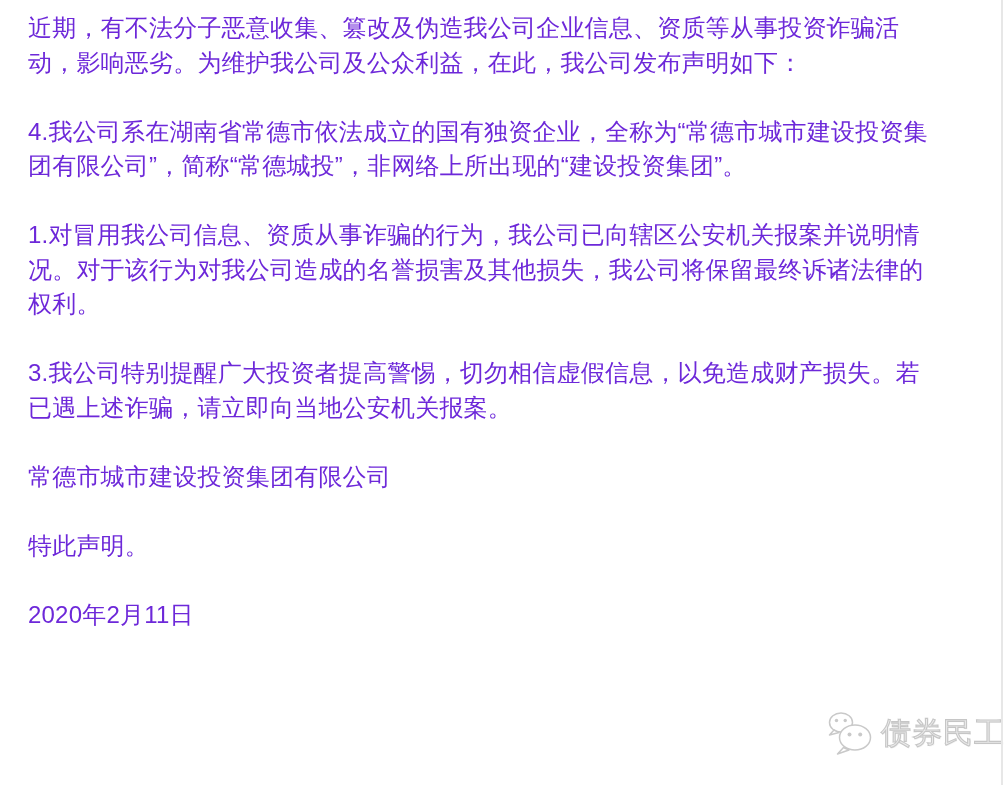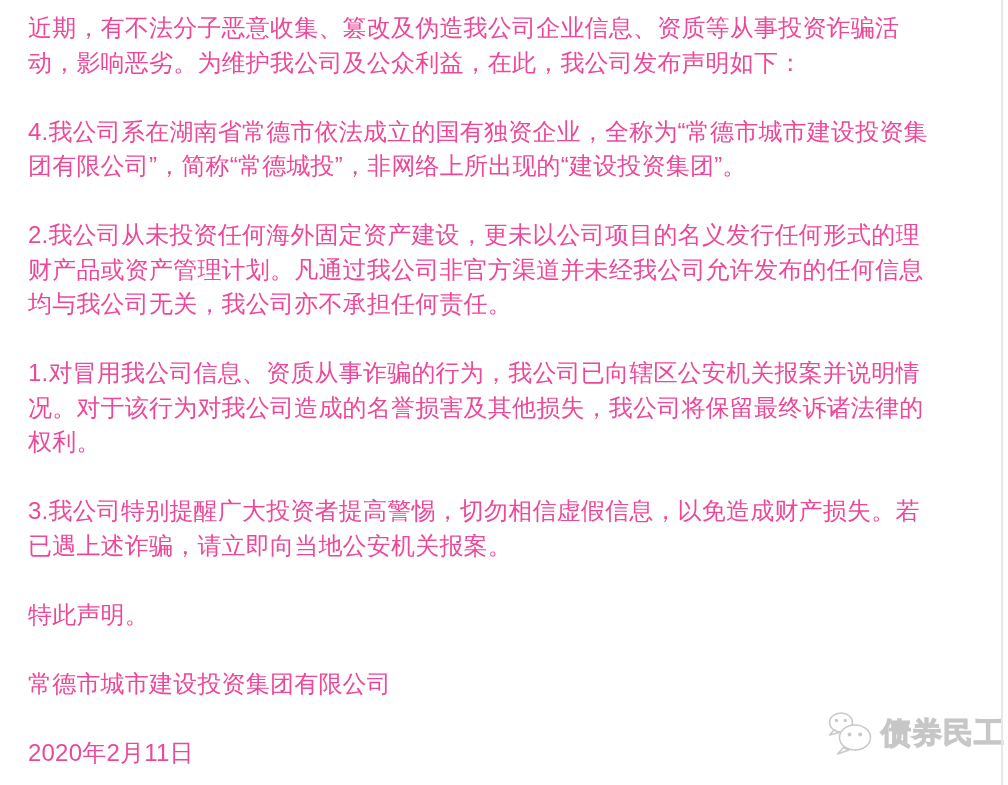--- a/index.html
+++ b/index.html
@@ -12,21 +12,21 @@
     width: 1008px;
     height: 785px;
     overflow: hidden;
     font-family: "Liberation Sans", "DejaVu Sans", sans-serif;
   }
   .article {
     position: absolute;
     top: 11px;
     left: 28px;
     width: 950px;
-    color: #ec4899;
+    color: #6d28d9;
   }
   .article p {
     margin: 0 0 34.5px 0;
     font-size: 24px;
     line-height: 34.5px;
     letter-spacing: 0.2px;
     white-space: pre-line; 
     word-break: break-all;
   }
   .article p:last-child {
@@ -40,21 +40,20 @@
     height: 785px;
     background: #e7e7e7;
   }
   .watermark {
     position: absolute;
     left: 826px;
     top: 711px;
     display: flex;
     align-items: flex-start;
     gap: 5px;
-    font-weight: bold;
   }
   .wm-icon {
     display: inline-block;
     width: 50px;
     height: 44px;
   }
   .wm-label {
     font-size: 30px;
     line-height: 44px;
     letter-spacing: 1px;
@@ -65,30 +64,27 @@
   }
 </style>
 </head>
 <body>
 
 <div class="article">
   <p>近期，有不法分子恶意收集、篡改及伪造我公司企业信息、资质等从事投资诈骗活
 动，影响恶劣。为维护我公司及公众利益，在此，我公司发布声明如下：</p>
   <p>4.我公司系在湖南省常德市依法成立的国有独资企业，全称为“常德市城市建设投资集
 团有限公司”，简称“常德城投”，非网络上所出现的“建设投资集团”。</p>
-  <p>2.我公司从未投资任何海外固定资产建设，更未以公司项目的名义发行任何形式的理
-财产品或资产管理计划。凡通过我公司非官方渠道并未经我公司允许发布的任何信息
-均与我公司无关，我公司亦不承担任何责任。</p>
   <p>1.对冒用我公司信息、资质从事诈骗的行为，我公司已向辖区公安机关报案并说明情
 况。对于该行为对我公司造成的名誉损害及其他损失，我公司将保留最终诉诸法律的
 权利。</p>
   <p>3.我公司特别提醒广大投资者提高警惕，切勿相信虚假信息，以免造成财产损失。若
 已遇上述诈骗，请立即向当地公安机关报案。</p>
+  <p>常德市城市建设投资集团有限公司</p>
   <p>特此声明。</p>
-  <p>常德市城市建设投资集团有限公司</p>
   <p>2020年2月11日</p>
 </div>
 
 <div class="watermark">
   <span class="wm-icon">
     <svg width="50" height="44" viewBox="0 0 50 44" xmlns="http://www.w3.org/2000/svg">
 
       <g fill="#ffffff" stroke="#c9c9c9" stroke-width="1.5">
         <ellipse cx="15" cy="11.5" rx="11.5" ry="9.5"></ellipse>
         <path d="M8,19 L3.5,24 L13,21.5 Z" stroke-linejoin="round"></path>

